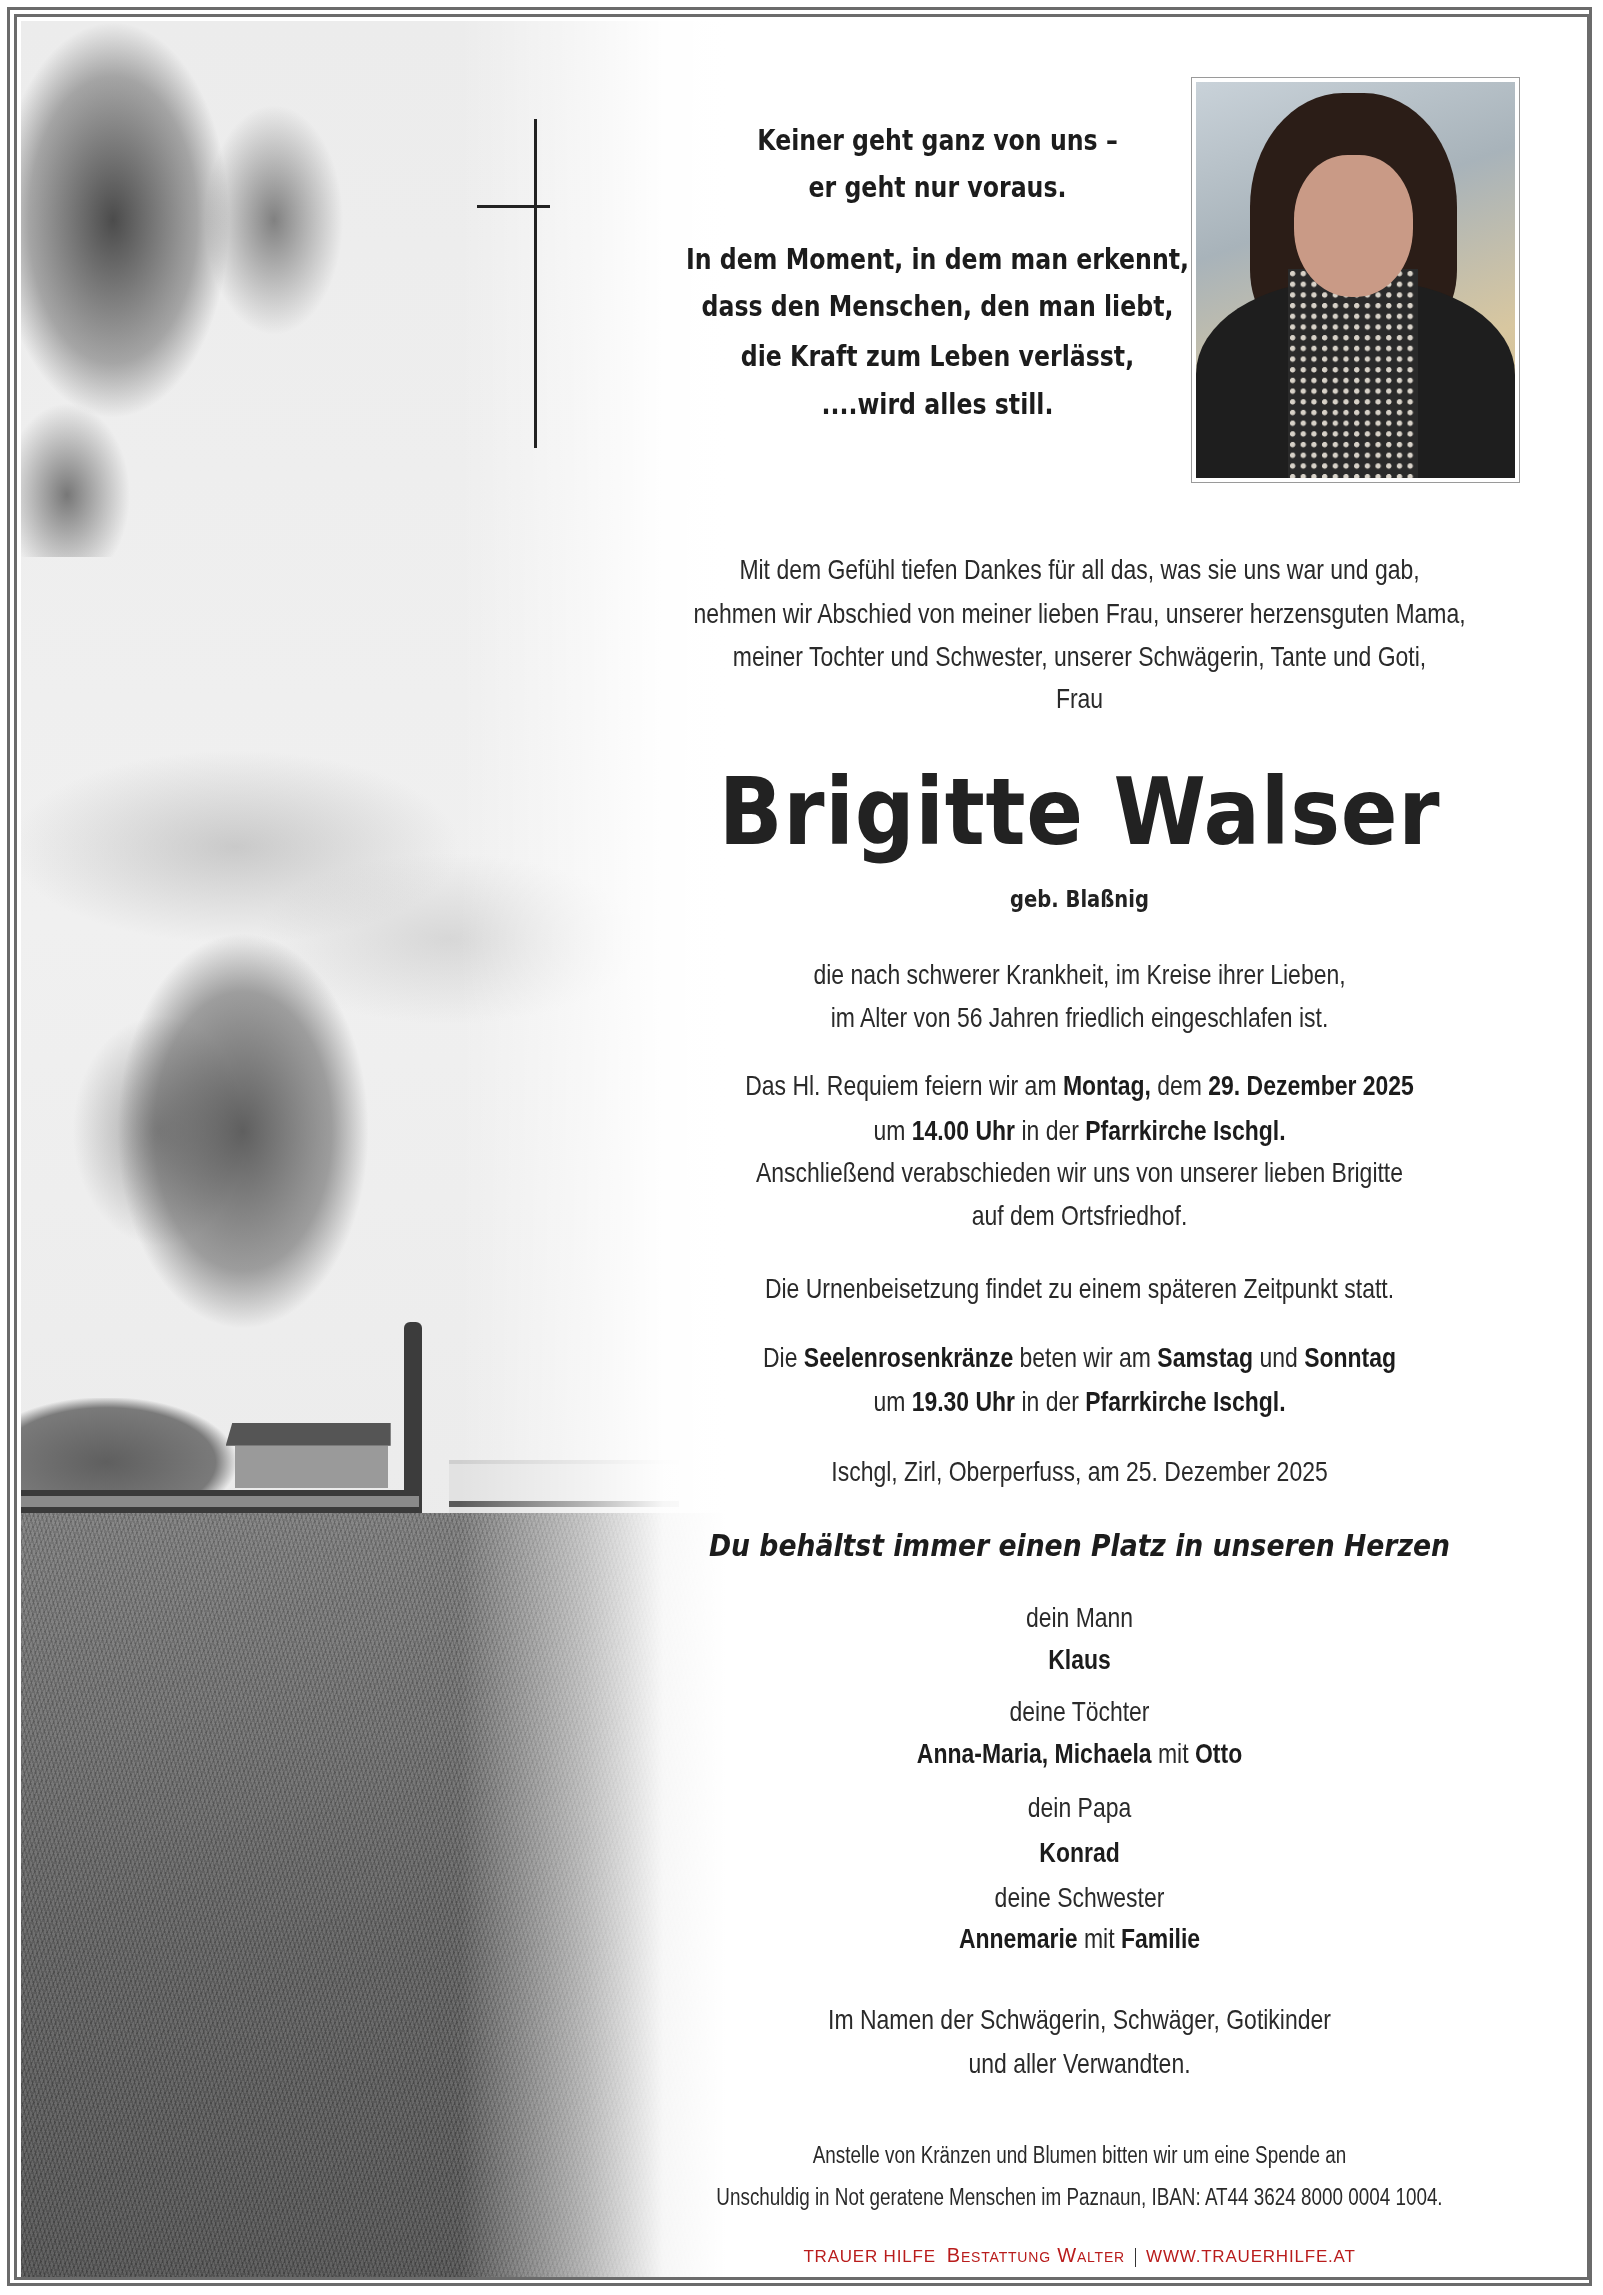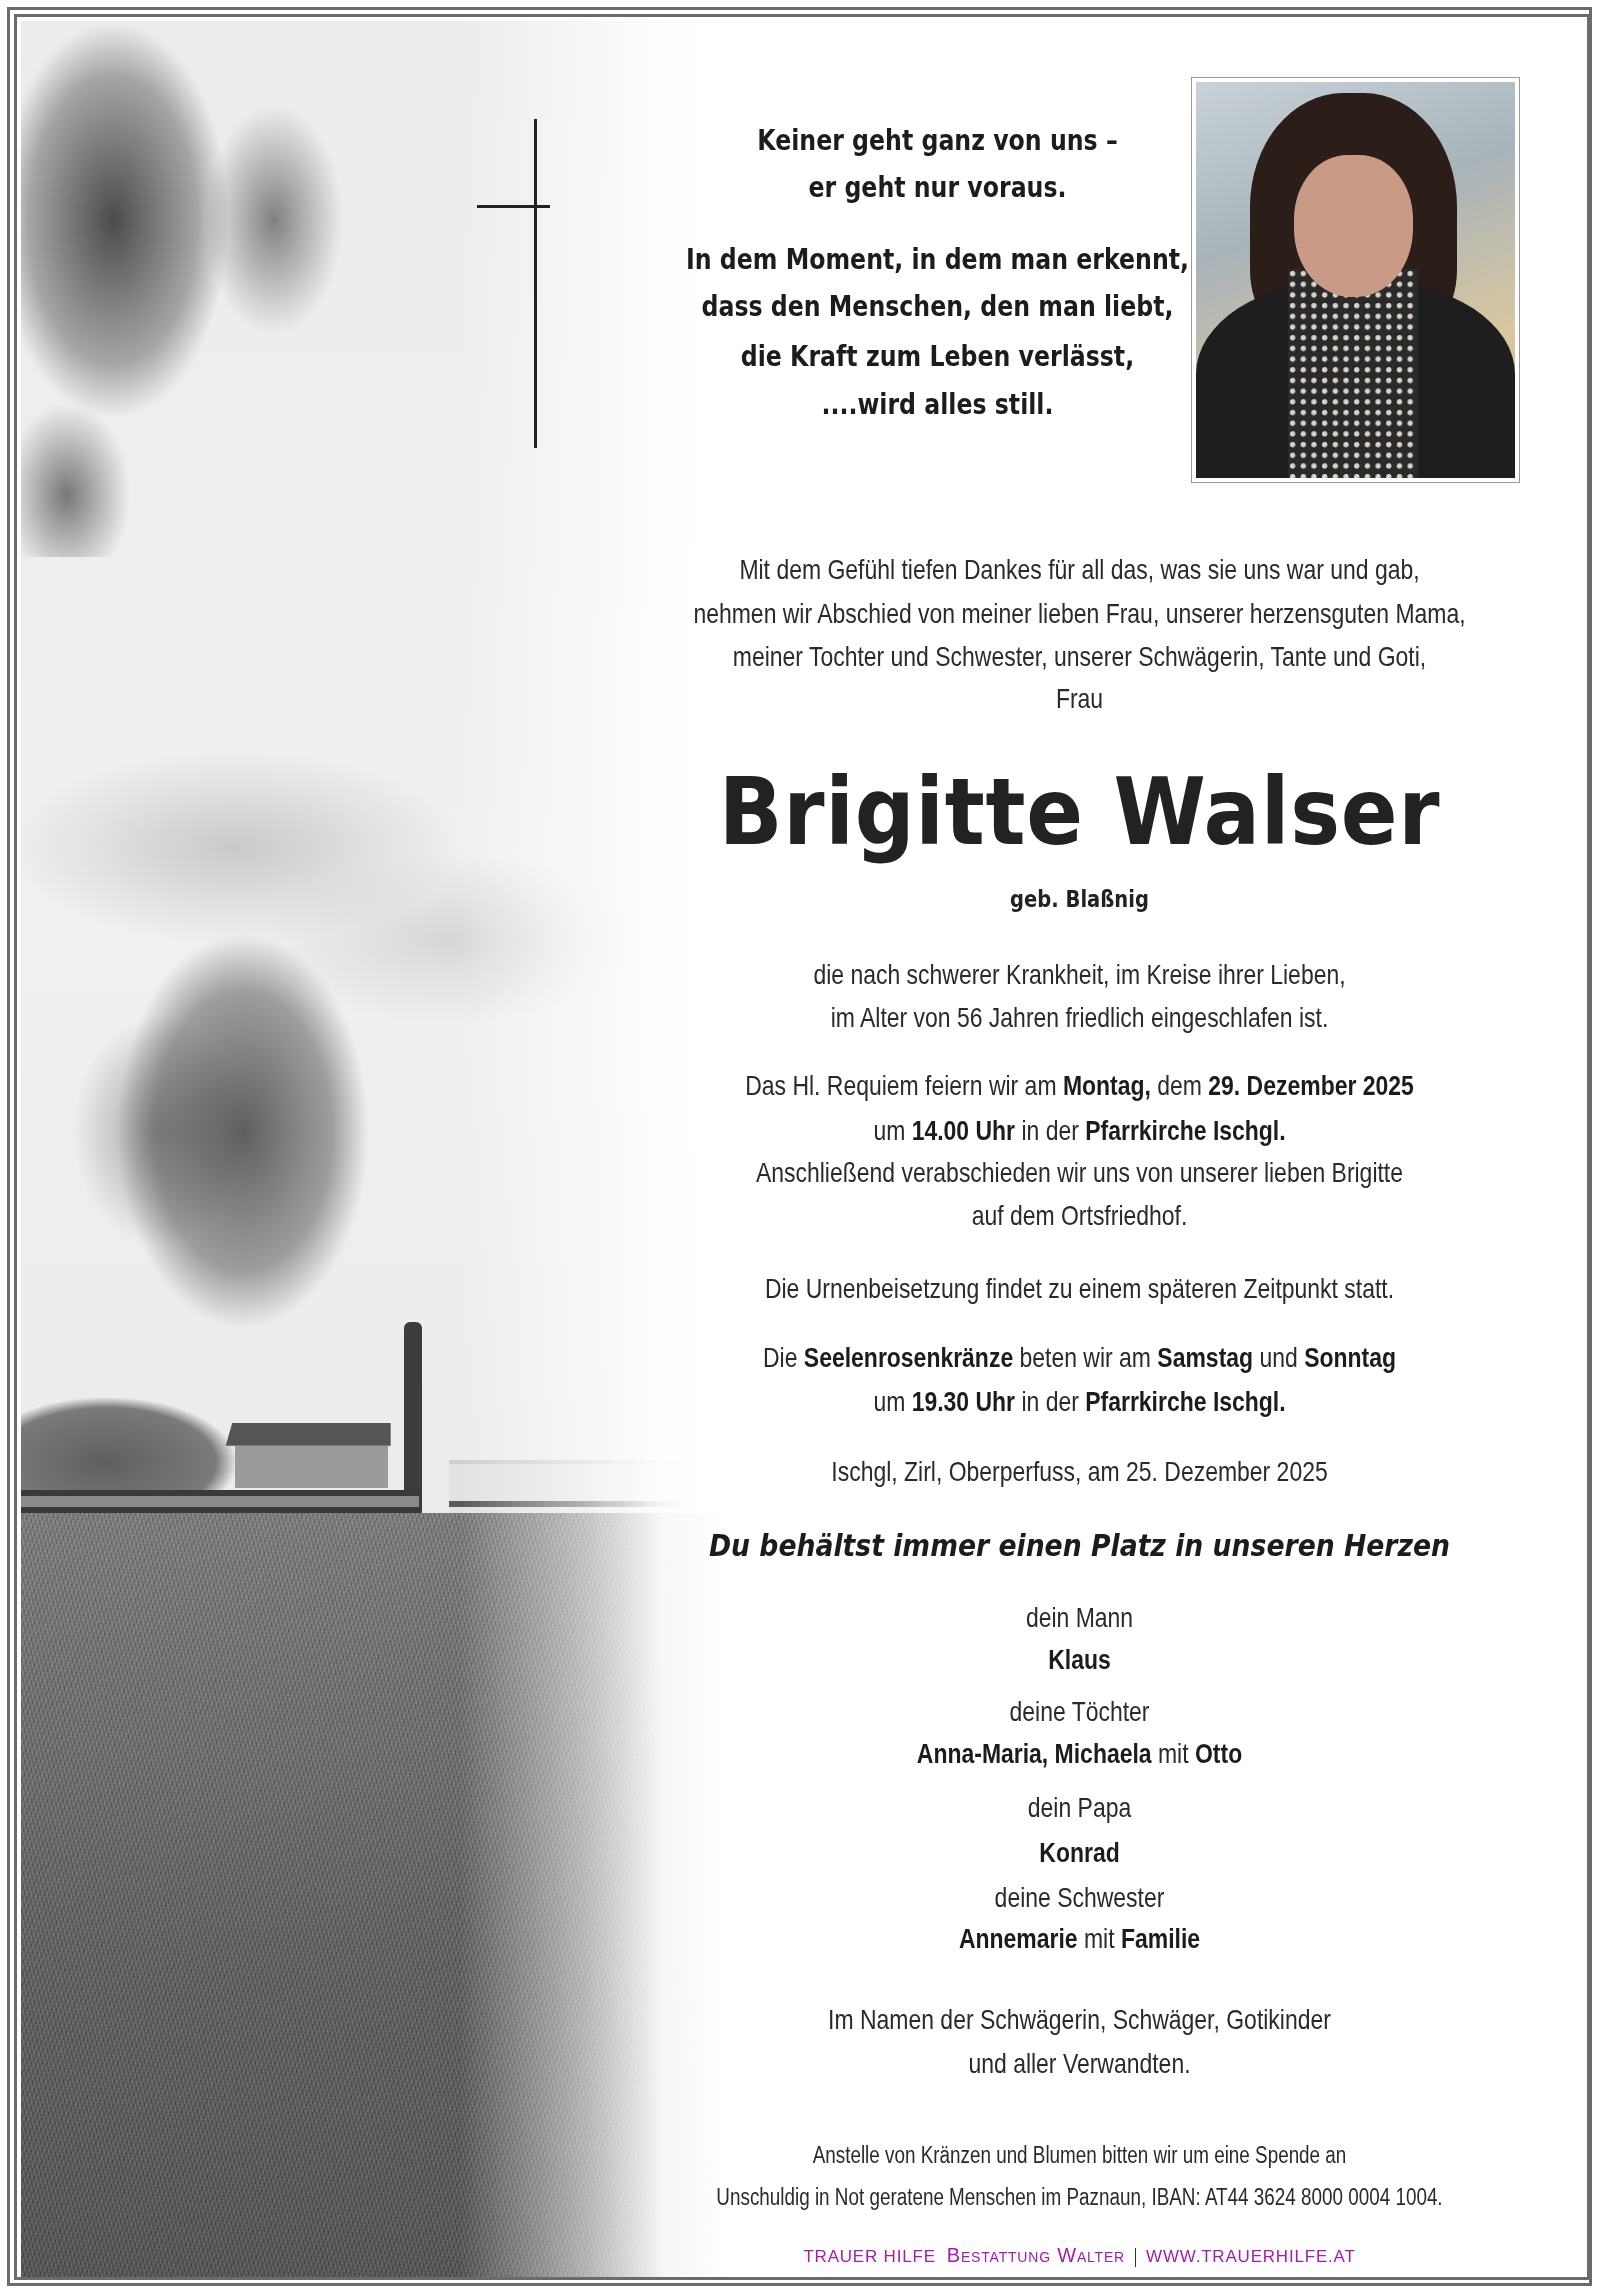--- a/index.html
+++ b/index.html
@@ -65,21 +65,21 @@
   .quote { font-family:"DejaVu Sans", sans-serif; font-weight:bold; font-size:27.5px; color:#1c1c1c;
            left:574px; width:727px; transform:scaleX(0.86); }
   .serif-body { font-size:28px; color:#2a2a2a; transform:scaleX(0.82); }
   .serif-body b { font-weight:bold; color:#1c1c1c; }
   .name { font-family:"DejaVu Sans", sans-serif; font-weight:bold; font-size:93px; color:#222; letter-spacing:0.8px;
           transform:scaleX(0.9); }
   .maiden { font-family:"DejaVu Sans", sans-serif; font-weight:bold; font-size:23px; color:#222; transform:scaleX(0.85); }
   .motto { font-family:"DejaVu Sans", sans-serif; font-weight:bold; font-style:italic; font-size:31px; color:#1c1c1c;
            transform:scaleX(0.86); }
   .small { font-size:23px; color:#2a2a2a; transform:scaleX(0.82); }
-  .footer { font-size:17px; color:#a21caf; letter-spacing:0.8px; }
+  .footer { font-size:17px; color:#b91c1c; letter-spacing:0.8px; }
   .footer .sep { display:inline-block; width:0.8px; height:18.4px; background:#333; vertical-align:middle; margin:0 4.6px; }
   .footer .caps { font-variant:small-caps; font-size:20px; }
 </style>
 </head>
 <body>
 
 <div class="bg-photo">
   <div class="sky"></div>
   <div class="top-branches"></div>
   <div class="bushes"></div>

